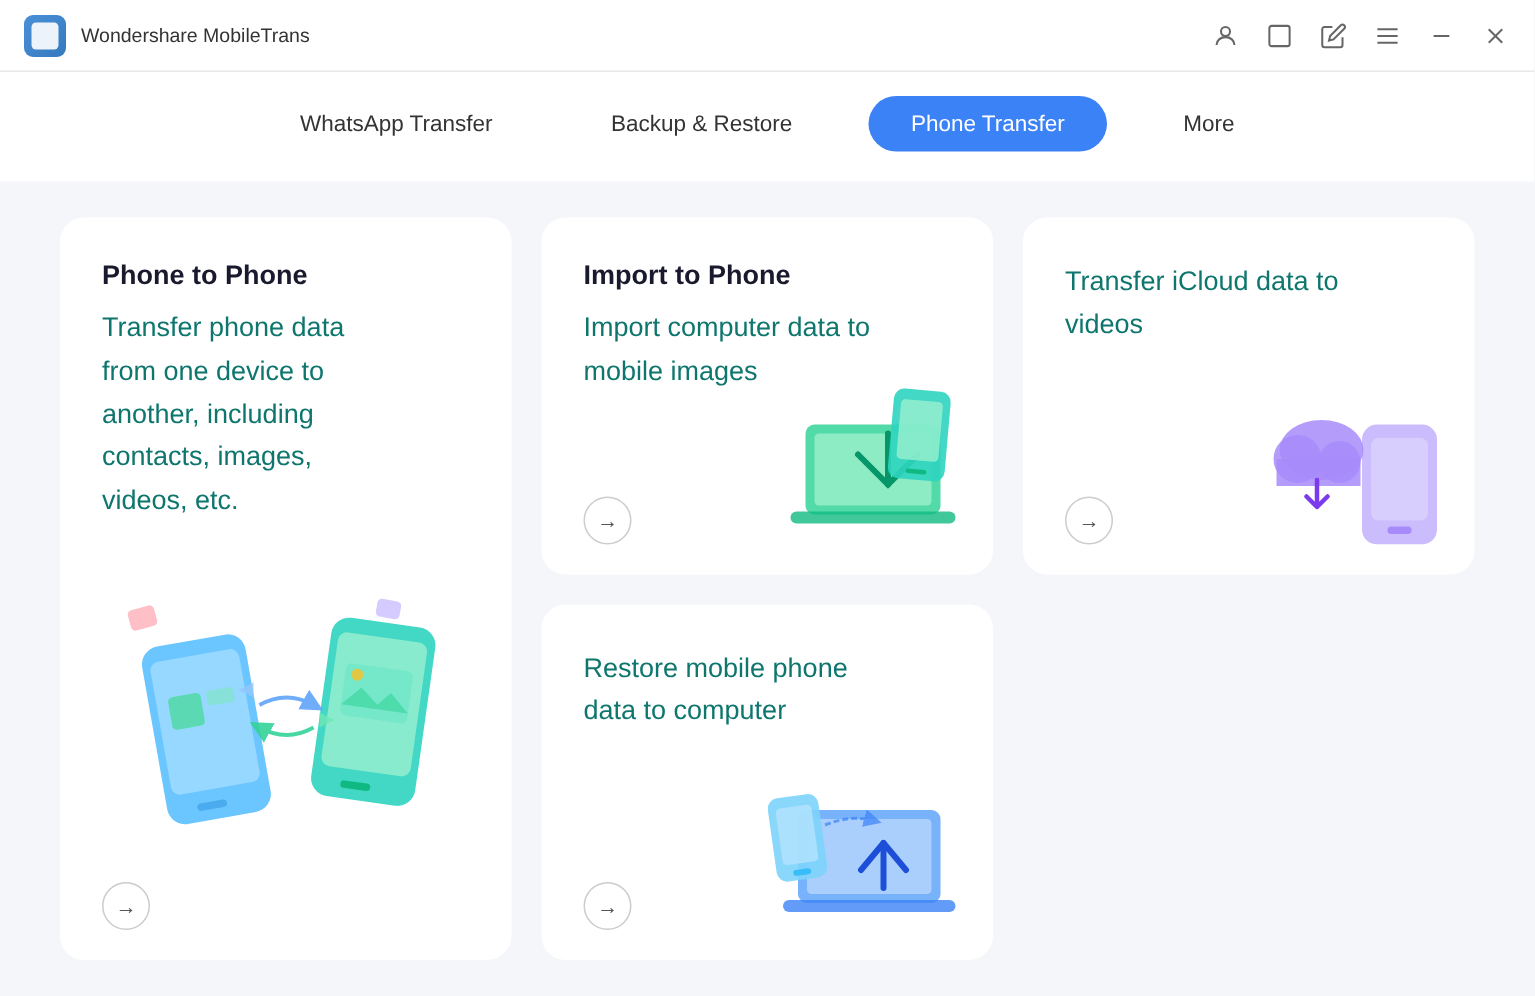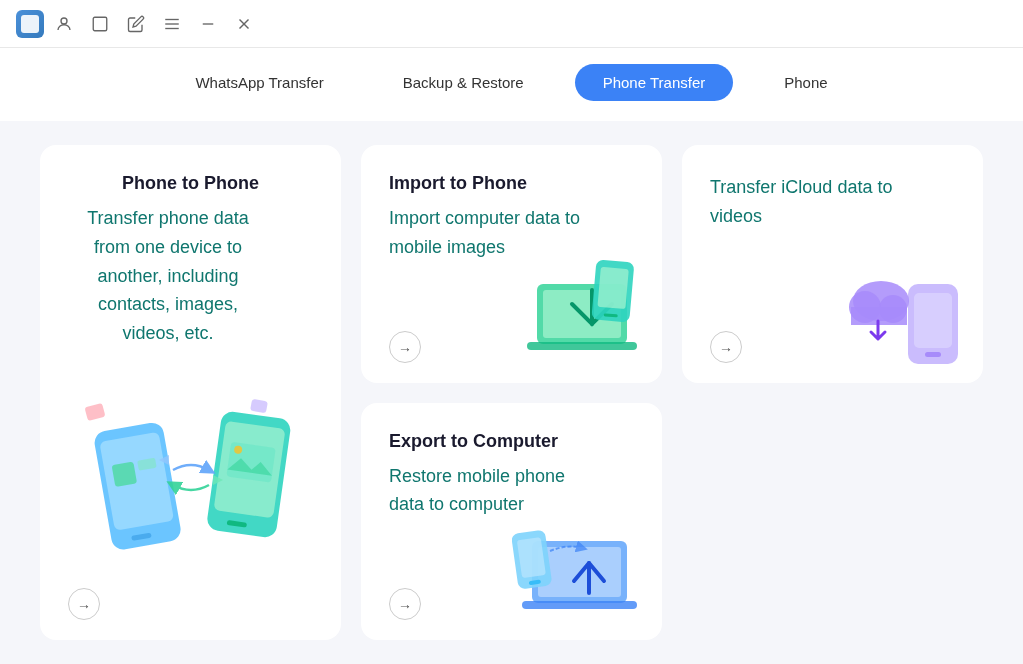--- a/index.html
+++ b/index.html
@@ -103,21 +103,20 @@
       background: #ffffff;
       border-radius: 16px;
       padding: 28px 28px 20px 28px;
       position: relative;
       overflow: hidden;
       cursor: pointer;
       transition: box-shadow 0.2s;
     }
     .card-large {
       grid-row: span 2;
-      text-align: center;
     }
     .card-title {
       font-size: 18px;
       font-weight: 700;
       color: #1a1a2e;
       margin-bottom: 10px;
     }
     .card-desc {
       font-size: 18px;
       color: #0f766e;
@@ -140,20 +139,21 @@
       cursor: pointer;
     }
   </style>
 </head>
 <body>
 
 <div class="titlebar">
   <div class="titlebar-logo">
     <div class="titlebar-logo-inner"></div>
   </div>
+  <span class="titlebar-title">Wondershare MobileTrans</span>
   <div class="titlebar-controls">
     <div class="titlebar-icon">
       <svg width="18" height="18" viewBox="0 0 24 24" fill="none" stroke="#666" stroke-width="1.8">
         <circle cx="12" cy="8" r="4"></circle>
           <path d="M4 20c0-4 3.6-7 8-7s8 3 8 7"></path>
       </svg>
     </div>
     <div class="titlebar-icon">
       <svg width="18" height="18" viewBox="0 0 24 24" fill="none" stroke="#666" stroke-width="1.8">
         <rect x="3" y="3" width="18" height="18" rx="2"></rect>
@@ -183,21 +183,21 @@
           <line x1="6" y1="6" x2="18" y2="18"></line>
       </svg>
     </div>
   </div>
 </div>
 
 <div class="nav-bar">
   <button class="nav-tab">WhatsApp Transfer</button>
   <button class="nav-tab">Backup &amp; Restore</button>
   <button class="nav-tab active">Phone Transfer</button>
-  <button class="nav-tab">Phone</button>
+  <button class="nav-tab">More</button>
 </div>
 
 <div class="main-content">
 
   <div class="card card-large">
     <div class="card-title">Phone to Phone</div>
     <div class="card-desc">Transfer phone data from one device to another, including contacts, images, videos, etc.</div>
 
     <div style="position:absolute; bottom: 55px; left: 50%; transform: translateX(-50%); width: 220px; height: 200px;">
       <svg width="220" height="200" viewBox="0 0 220 200">
@@ -292,21 +292,20 @@
 
           <path d="M35 62 L35 80 L28 73 M35 80 L42 73" stroke="#7c3aed" stroke-width="3" fill="none" stroke-linecap="round" stroke-linejoin="round"></path>
         </g>
       </svg>
     </div>
 
     <div class="card-arrow">→</div>
   </div>
 
   <div class="card">
-    <div class="card-title">Export to Computer</div>
     <div class="card-desc">Restore mobile phone data to computer</div>
 
     <div style="position:absolute; bottom:15px; right:10px;">
       <svg width="140" height="115" viewBox="0 0 140 115">
 
         <g transform="translate(10, 25)">
           <rect x="10" y="10" width="95" height="62" rx="6" fill="#60a5fa" opacity="0.85"></rect>
           <rect x="16" y="16" width="83" height="50" rx="3" fill="#bfdbfe" opacity="0.7"></rect>
           <rect x="0" y="70" width="115" height="8" rx="4" fill="#3b82f6" opacity="0.8"></rect>
 

